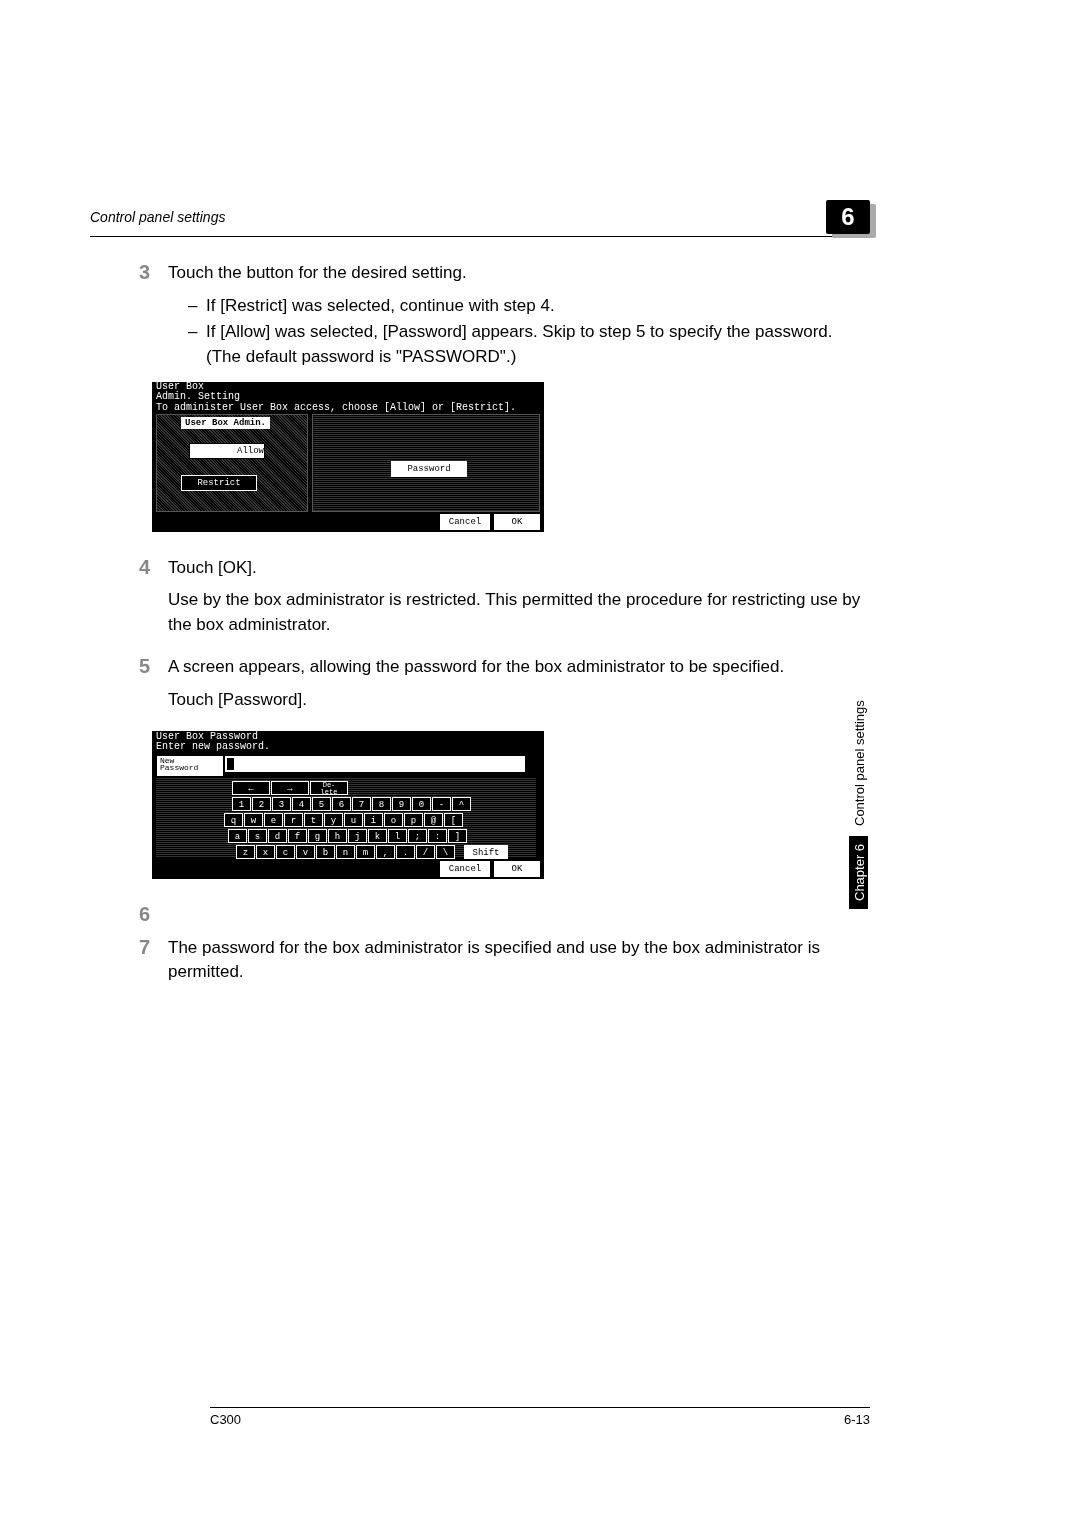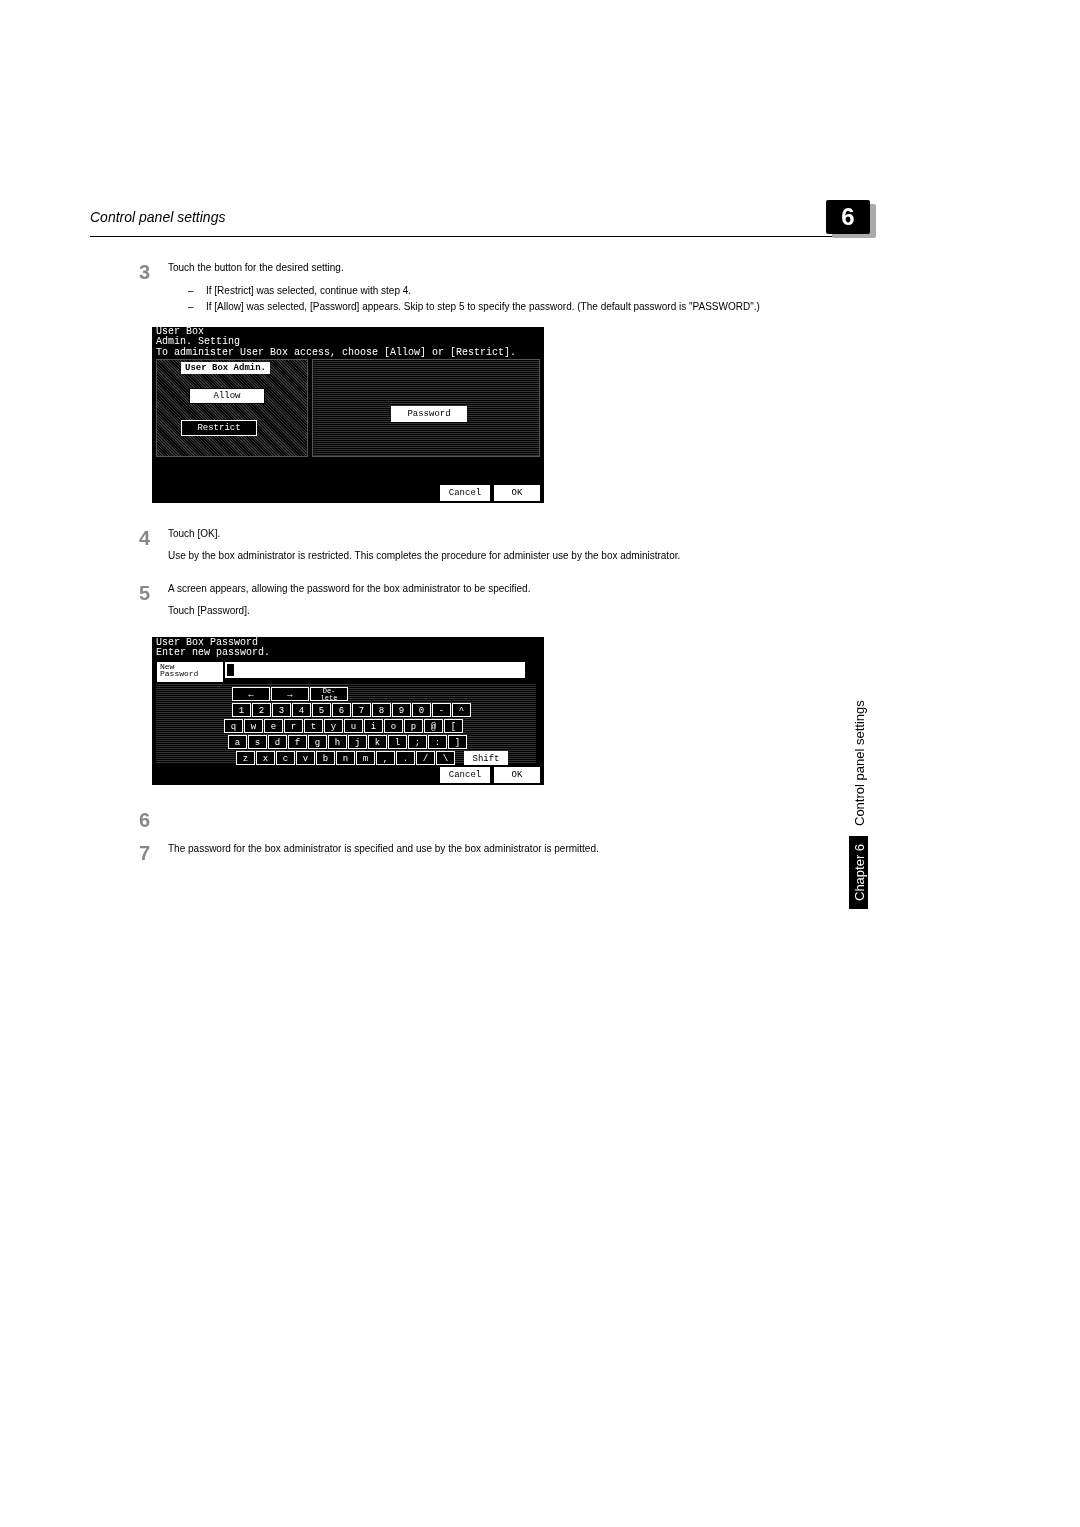--- a/index.html
+++ b/index.html
@@ -51,21 +51,21 @@
     width: 60px;
     text-align: right;
     padding-right: 18px;
     font-size: 20px;
     font-weight: bold;
     color: #888;
     flex-shrink: 0;
   }
   .step-body {
     flex: 1;
-    font-size: 10px;
+    font-size: 17px;
     line-height: 1.45;
   }
   .step-body p { margin: 0 0 8px 0; }
   .sub-list {
     padding-left: 20px;
   }
   .sub-list .row {
     display: flex;
     margin-bottom: 2px;
   }
@@ -74,21 +74,21 @@
     background: #000;
     color: #fff;
     margin: 8px 0 24px 62px;
     font-family: "Courier New", monospace;
     font-size: 10px;
     position: relative;
   }
   
   .ss1 {
     width: 392px;
-    height: 176px;
+    height: 150px;
     padding: 2px 4px;
     box-sizing: border-box;
   }
   .ss1 .leftpane {
     position: absolute;
     left: 4px; top: 32px;
     width: 150px; height: 96px;
     background: repeating-linear-gradient(45deg,#333,#333 1px,#000 1px,#000 2px);
     border:1px solid #555;
   }
@@ -108,21 +108,21 @@
   }
   .ss-btn {
     position:absolute;
     background:#000;
     border:1px solid #fff;
     color:#fff;
     text-align:center;
     padding:2px 0;
     font-size:9px;
   }
-  .ss-btn.inv { background:#fff;color:#000;border:1px solid #000;}
+  .ss-btn.inv { background:#fff;color:#000;border:1px solid #000;text-align:right;}
   
   .ss2 {
     width: 392px;
     height: 148px;
     box-sizing: border-box;
     padding:2px 4px;
   }
   .ss2 .field {
     position:absolute;
     background:#fff;color:#000;
@@ -223,21 +223,21 @@
        <div class="ss-btn" style="left:78px;top:46px;width:74px;background:#fff;color:#000;">Password</div>
     </div>
     <div class="ss-btn" style="right:54px;bottom:2px;width:48px;background:#fff;color:#000;">Cancel</div>
     <div class="ss-btn" style="right:4px;bottom:2px;width:44px;background:#fff;color:#000;">OK</div>
   </div>
 
   <div class="step-block">
     <div class="step-num">4</div>
     <div class="step-body">
       <p>Touch [OK].</p>
-      <p>Use by the box administrator is restricted. This completes the procedure for administer use by the box administrator.</p>
+      <p>Use by the box administrator is restricted. This permitted the procedure for restricting use by the box administrator.</p>
     </div>
   </div>
 
   <div class="step-block">
     <div class="step-num">5</div>
     <div class="step-body">
       <p>A screen appears, allowing the password for the box administrator to be specified.</p>
       <p>Touch [Password].</p>
     </div>
   </div>
@@ -332,14 +332,18 @@
     <div class="step-body">
       <p>The password for the box administrator is specified and use by the box administrator is permitted.</p>
     </div>
   </div>
 
   <div class="side-tab">
     <span class="chap">Chapter 6</span>
     <span class="lbl">Control panel settings</span>
   </div>
 
+  <div class="footer-row">
+    <span>C300</span>
+    <span>6-13</span>
+  </div>
 
 </div>
 
 </body></html>

